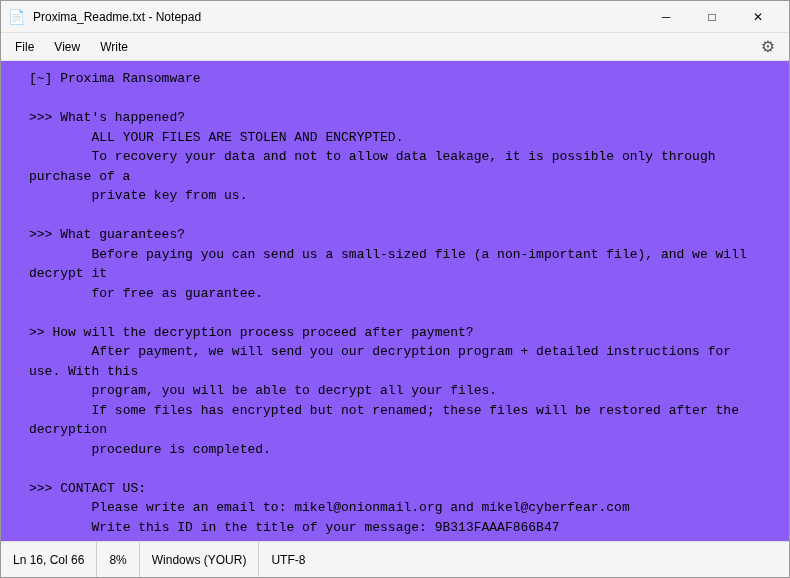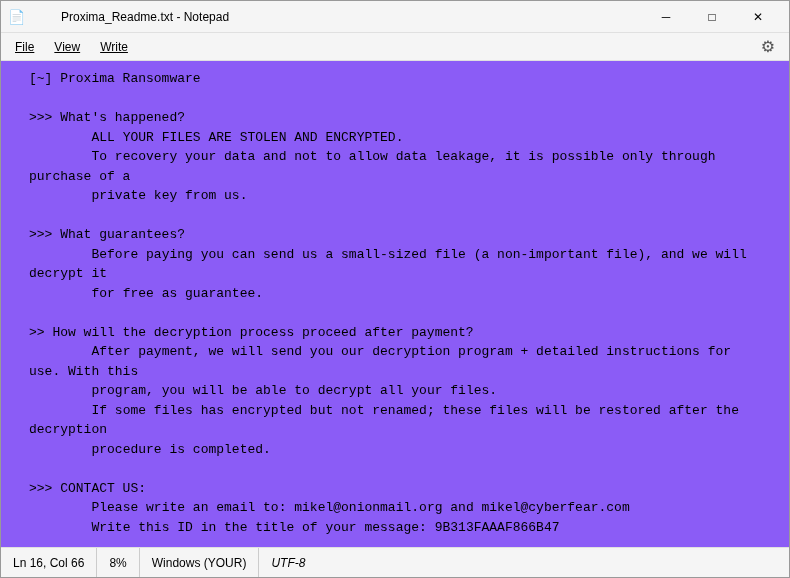--- a/index.html
+++ b/index.html
@@ -42,21 +42,20 @@
       display: flex;
       align-items: center;
       justify-content: center;
       font-size: 14px;
     }
 
     .title-bar-text {
       flex: 1;
       font-size: 12px;
       color: #000;
-      margin-left: 28px;
     }
 
     .title-bar-buttons {
       display: flex;
       gap: 0;
     }
 
     .title-btn {
       width: 46px;
       height: 32px;
@@ -76,21 +75,20 @@
       display: flex;
       align-items: center;
       padding: 0 4px;
       border-bottom: 1px solid #e0e0e0;
       flex-shrink: 0;
       justify-content: space-between;
     }
 
     .menu-items {
       display: flex;
-      text-decoration: underline;
     }
 
     .menu-item {
       padding: 4px 10px;
       font-size: 12px;
       color: #000;
       cursor: pointer;
     }
 
     .gear-icon {
@@ -107,21 +105,21 @@
       font-size: 13px;
       line-height: 1.5;
       color: #000;
       overflow-y: auto;
       background: #8b5cf6;
       white-space: pre-wrap;
       word-break: break-word;
     }
 
     .status-bar {
-      height: 30px;
+      height: 36px;
       background: #f5f5f5;
       border-top: 1px solid #e0e0e0;
       display: flex;
       align-items: center;
       padding: 0 8px;
       font-size: 12px;
       color: #000;
       flex-shrink: 0;
       gap: 0;
     }
@@ -133,21 +131,20 @@
       display: flex;
       align-items: center;
     }
 
     .status-segment:first-child {
       padding-left: 4px;
     }
 
     .status-segment:last-child {
       border-right: none;
-      font-style: italic;
     }
   </style>
 </head>
 <body>
 
 <div class="window">
 
   <div class="title-bar">
     <div class="title-bar-icon">
       <span>📄</span>

